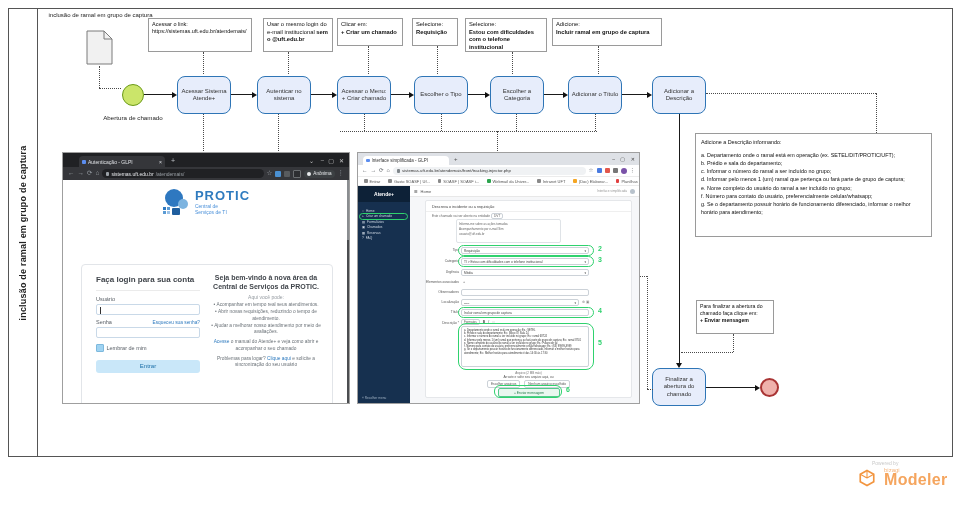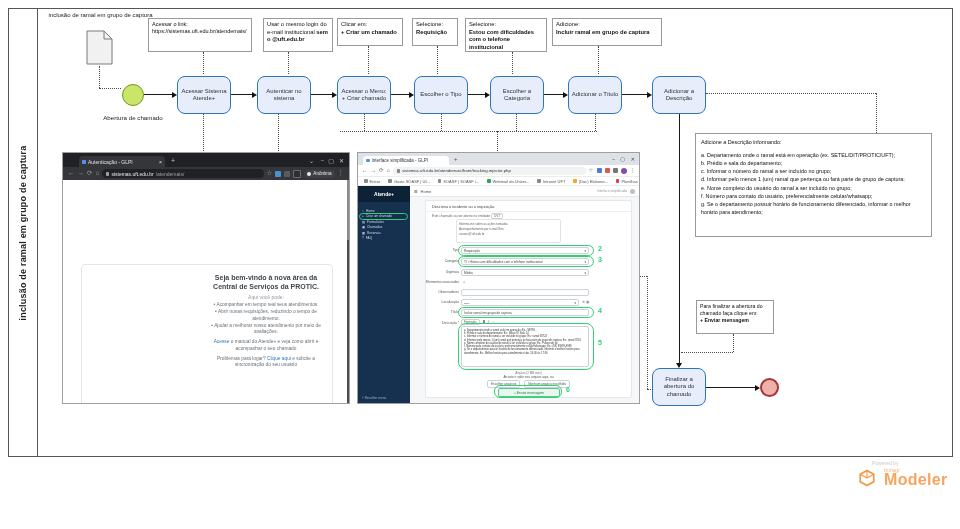--- a/index.html
+++ b/index.html
@@ -228,23 +228,57 @@
       <span>Anônima</span>
     </div>
     <span class="lw-nav">⋮</span>
   </div>
   <div class="abs" style="left:0;top:27px;width:288px;height:225px;background:#fff">
 
     <div class="abs" style="right:0;top:0;width:4px;height:225px;background:#4b4d50">
       <div style="width:4px;height:60px;background:#8a8d90"></div>
     </div>
 
+    <div class="abs" style="left:0;top:8px;width:284px;display:flex;justify-content:center;gap:5px">
+      <svg width="30" height="28" viewBox="0 0 30 28">
+        <circle cx="14" cy="10" r="9" fill="#2e78c0"></circle>
+        <circle cx="23" cy="16" r="5" fill="#7db4e0"></circle>
+        <rect x="3" y="19" width="3" height="3" fill="#2e78c0"></rect>
+          <rect x="7" y="19" width="3" height="3" fill="#5a9bd4"></rect>
+        <rect x="3" y="23" width="3" height="3" fill="#5a9bd4"></rect>
+          <rect x="7" y="23" width="3" height="3" fill="#9cc3e8"></rect>
+        <rect x="12" y="20" width="8" height="7" rx="1" fill="#1f5e9e"></rect>
+      </svg>
+      <div>
+        <div class="glpi-blue" style="font-size:13px;font-weight:bold;letter-spacing:1px">PROTIC</div>
+        <div style="font-size:5px;color:#4a90d9">Central de</div>
+        <div style="font-size:5px;color:#4a90d9">Serviços de TI</div>
+      </div>
+    </div>
 
     <div class="abs" style="left:18px;top:84px;width:250px;height:142px;border:1px solid #e2e5e9;border-radius:4px;background:#fff">
 
+      <div class="abs" style="left:14px;top:10px;width:104px">
+        <div style="font-size:8px;font-weight:bold;color:#40454b;line-height:1.25">Faça login para sua conta</div>
+        <div style="border-top:1px solid #ebebeb;margin-top:5px"></div>
+        <div style="font-size:5.5px;color:#5a6067;margin-top:5px">Usuário</div>
+        <div class="inputbox" style="width:104px;height:11px;margin-top:2px;position:relative">
+          <span class="abs" style="left:3px;top:2px;width:1px;height:7px;background:#333"></span>
+        </div>
+        <div style="display:flex;justify-content:space-between;margin-top:4px;align-items:baseline">
+          <span style="font-size:5.5px;color:#5a6067">Senha</span>
+          <span style="font-size:4.8px;color:#2f7bbf">Esqueceu sua senha?</span>
+        </div>
+        <div class="inputbox" style="width:104px;height:11px;margin-top:2px"></div>
+        <div style="display:flex;gap:3px;margin-top:6px;align-items:center">
+          <span style="width:5.5px;height:5.5px;background:#9fd3f2;border:1px solid #7db9dd;border-radius:1px;display:inline-block"></span>
+          <span style="font-size:5.5px;color:#5a6067">Lembrar de mim</span>
+        </div>
+        <div style="width:104px;height:13px;background:#c9e7f9;border-radius:3px;margin-top:8px;display:flex;align-items:center;justify-content:center;font-size:6px;color:#1b6fa8">Entrar</div>
+      </div>
 
       <div class="abs" style="left:128px;top:8px;width:112px;text-align:center">
         <div style="font-size:7px;font-weight:bold;color:#40454b;line-height:1.3">Seja bem-vindo à nova área da Central de Serviços da PROTIC.</div>
         <div style="font-size:5px;color:#959ba1;margin-top:3px">Aqui você pode:</div>
         <div style="font-size:4.8px;color:#6b7278;line-height:1.3;margin-top:2px">•&nbsp;<span>Acompanhar em tempo real seus atendimentos.</span></div>
         <div style="font-size:4.8px;color:#6b7278;line-height:1.3;margin-top:1px">•&nbsp;<span>Abrir novas requisições, reduzindo o tempo de atendimento.</span></div>
         <div style="font-size:4.8px;color:#6b7278;line-height:1.3;margin-top:1px">•&nbsp;<span>Ajudar a melhorar nosso atendimento por meio de avaliações.</span></div>
         <div style="font-size:4.8px;color:#6b7278;line-height:1.3;margin-top:4px">
           <span style="color:#2f7bbf">Acesse</span><span> o manual do Atende+ e veja como abrir e acompanhar o seu chamado</span>
         </div>

